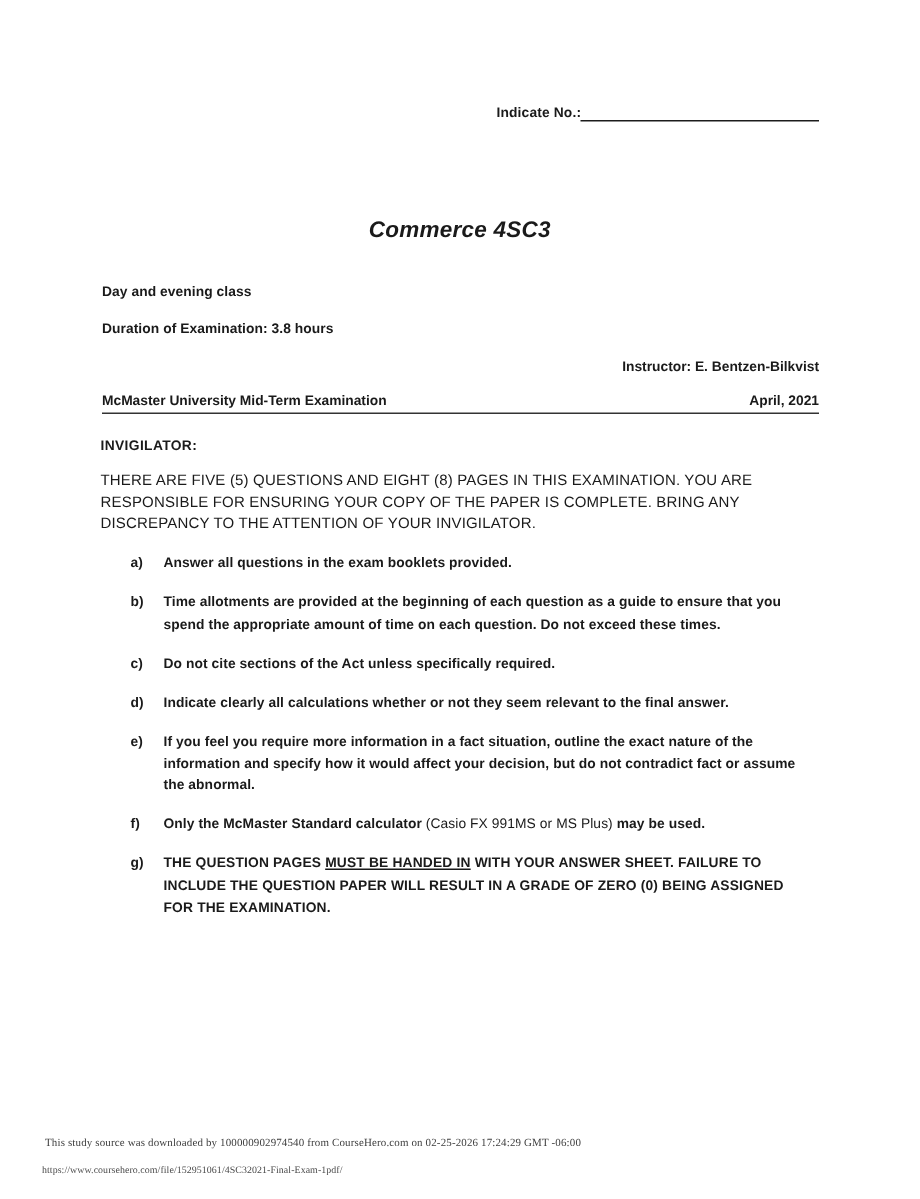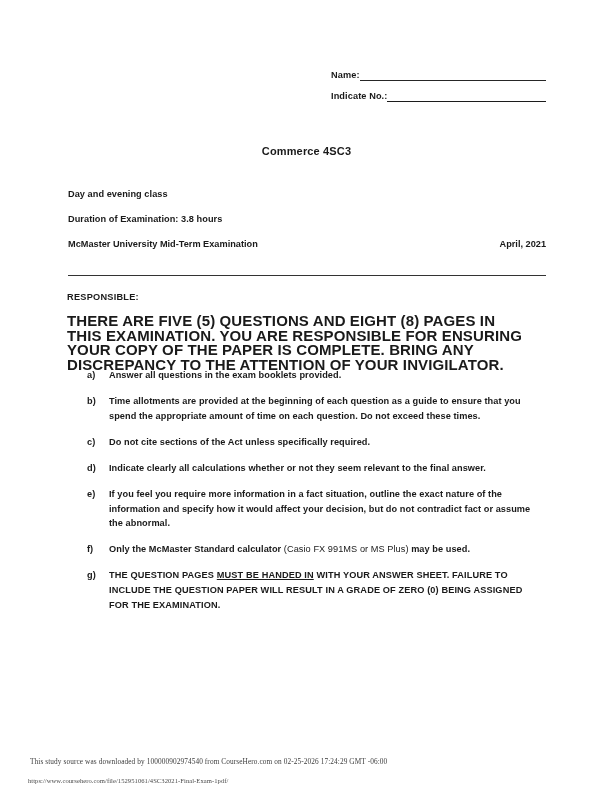--- a/index.html
+++ b/index.html
@@ -52,23 +52,24 @@
     border-bottom-color: #1c1c1c;
   }
 
   
   .course-title {
     position: absolute;
     top: 145px;
     left: 0;
     right: 0;
     text-align: center;
-    font-size: 11px;
+    font-size: 15px;
     font-weight: bold;
     letter-spacing: 0.15px;
+    font-style: italic;
   }
 
   
   .meta {
     position: absolute;
     left: 68px;
     top: 189px;
     width: 478px;
     font-size: 9.2px;
     font-weight: bold;
@@ -103,22 +104,22 @@
     top: 292px;
     font-size: 9.2px;
     font-weight: bold;
     letter-spacing: 0.25px;
   }
   .instructions-body {
     position: absolute;
     left: 67px;
     top: 314px;
     width: 464px;
-    font-size: 15px;
-    font-weight: bold;
+    font-size: 10px;
+    font-weight: normal;
     line-height: 14.5px;
     letter-spacing: 0.12px;
   }
 
   
   .list {
     position: absolute;
     left: 87px;
     top: 368px;
     width: 450px;
@@ -169,43 +170,40 @@
     letter-spacing: 0.05px;
     white-space: nowrap;
   }
 </style>
 </head>
 <body>
 
 <div class="page">
 
   <div class="idblock">
-    <div class="idrow">
-      <span class="lbl">Name:</span>
-      <span class="fill"></span>
-    </div>
     <div class="idrow second">
       <span class="lbl">Indicate No.:</span>
       <span class="fill"></span>
     </div>
   </div>
 
   <div class="course-title">Commerce 4SC3</div>
 
   <div class="meta">
     <div class="meta-line">Day and evening class</div>
     <div class="meta-line">Duration of Examination: 3.8 hours</div>
+    <div class="meta-right">Instructor: E. Bentzen-Bilkvist</div>
     <div class="exam-row">
       <span>McMaster University Mid-Term Examination</span>
       <span>April, 2021</span>
     </div>
   </div>
   <div class="rule"></div>
 
-  <div class="instructions-head">RESPONSIBLE:</div>
+  <div class="instructions-head">INVIGILATOR:</div>
   <div class="instructions-body">THERE ARE FIVE (5) QUESTIONS AND EIGHT (8) PAGES IN THIS EXAMINATION. YOU ARE RESPONSIBLE FOR ENSURING YOUR COPY OF THE PAPER IS COMPLETE. BRING ANY DISCREPANCY TO THE ATTENTION OF YOUR INVIGILATOR.</div>
 
   <div class="list">
 
     <div class="item">
       <span class="marker">a)</span>
       <span class="text">Answer all questions in the exam booklets provided.</span>
     </div>
 
     <div class="item">

